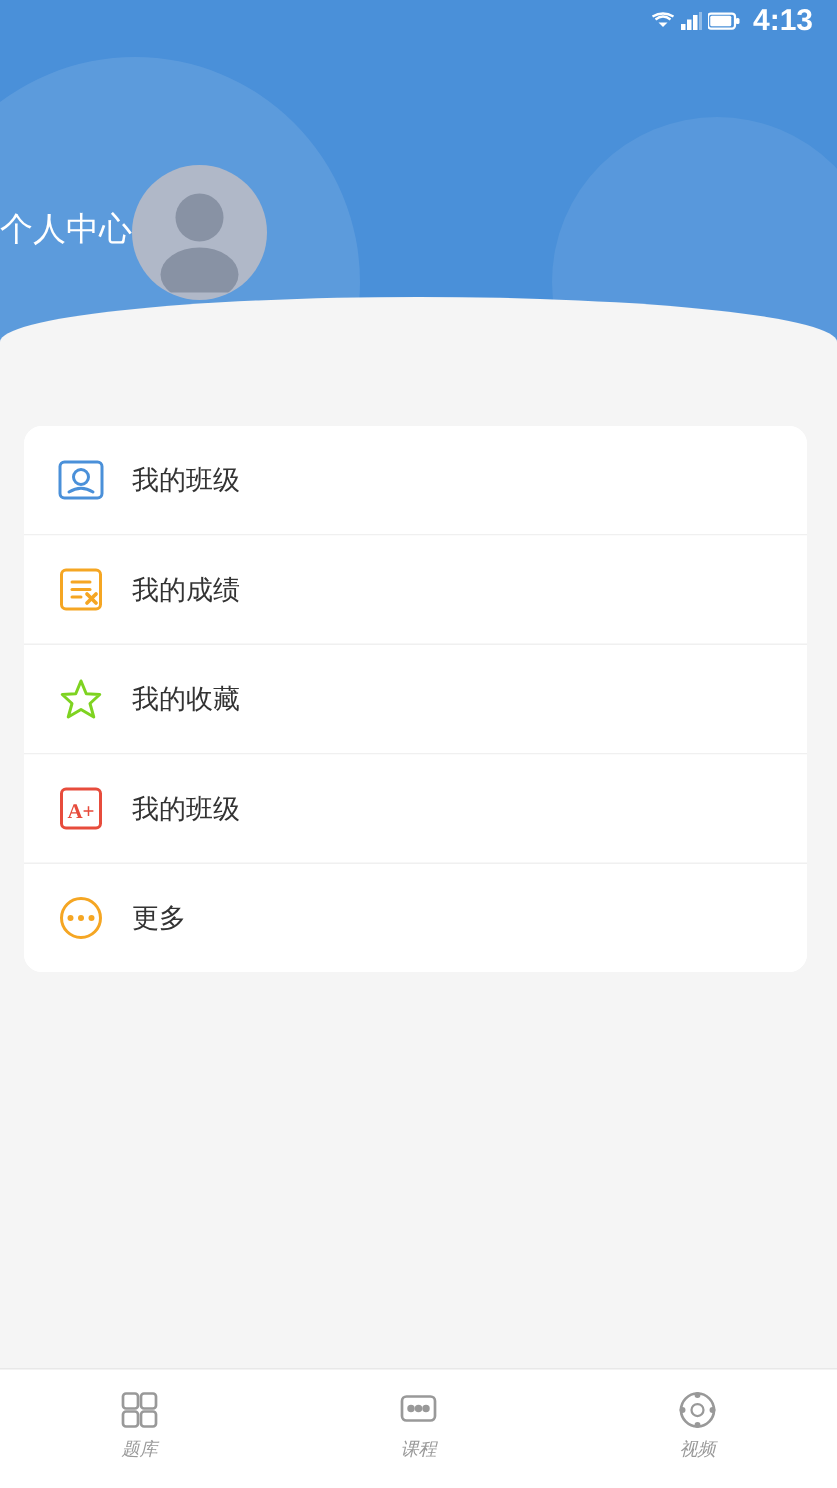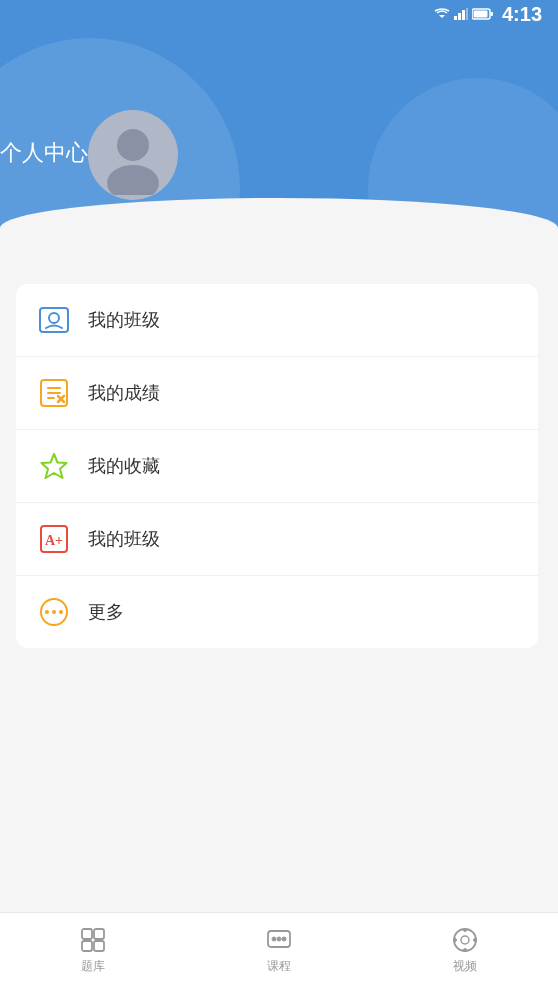--- a/index.html
+++ b/index.html
@@ -152,20 +152,21 @@
       justify-content: space-around;
     }
     .nav-item {
       display: flex;
       flex-direction: column;
       align-items: center;
       gap: 4px;
       cursor: pointer;
       flex: 1;
       padding-bottom: 4px;
+      font-style: italic;
     }
     .nav-icon {
       width: 28px;
       height: 28px;
       display: flex;
       align-items: center;
       justify-content: center;
     }
     .nav-label {
       font-size: 12px;

